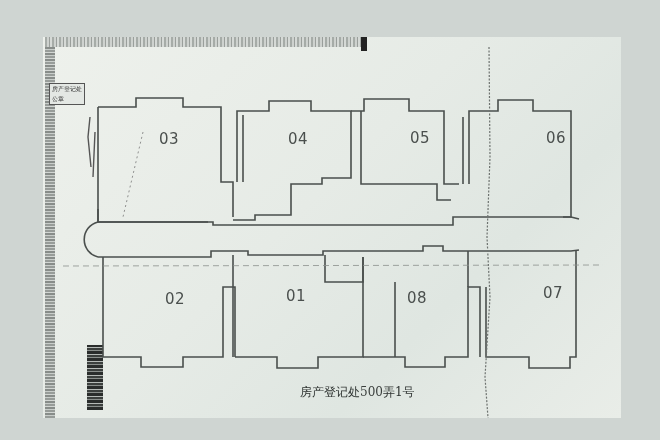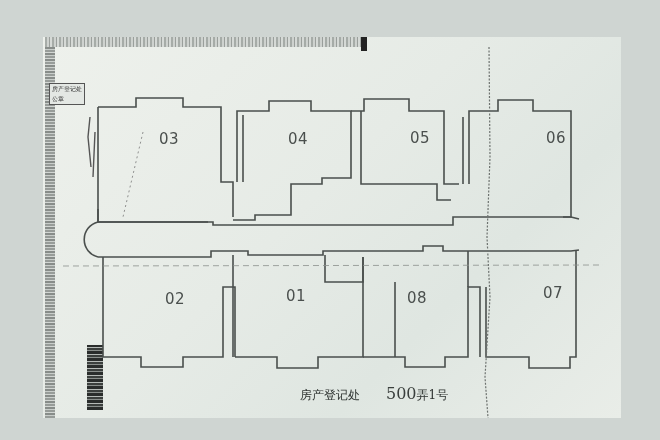--- a/index.html
+++ b/index.html
@@ -17,21 +17,21 @@
     .plan { position: absolute; left: 0; top: 0; width: 578px; height: 381px; }
     .unit-label {
       font-family: "DejaVu Sans", sans-serif; font-size: 15px; fill: #4a4f4d;
       letter-spacing: 0.5px;
     }
     .address {
       position: absolute; left: 257px; top: 347px;
       font-family: "DejaVu Serif", serif; font-size: 12px; color: #2e3331;
       white-space: nowrap;
     }
-    .address .num { font-size: 16px; color: #3a3f3d; margin-left: 26px; }
+    .address .num { font-size: 12px; color: #3a3f3d; }
     .stamp {
       position: absolute; left: 6px; top: 46px; width: 36px; height: 22px;
       border: 1px solid #555; background: #e4e8e4;
       font-size: 6px; line-height: 10px; color: #333; padding: 0 2px;
       overflow: hidden; box-sizing: border-box;
     }
     .scan-top {
       position: absolute; left: 2px; top: 0; width: 316px; height: 10px;
       background: repeating-linear-gradient(90deg, #9aa09c 0 2px, #c9cdca 2px 4px, #8c918e 4px 5px, #d2d6d3 5px 7px);
       opacity: 0.85;

